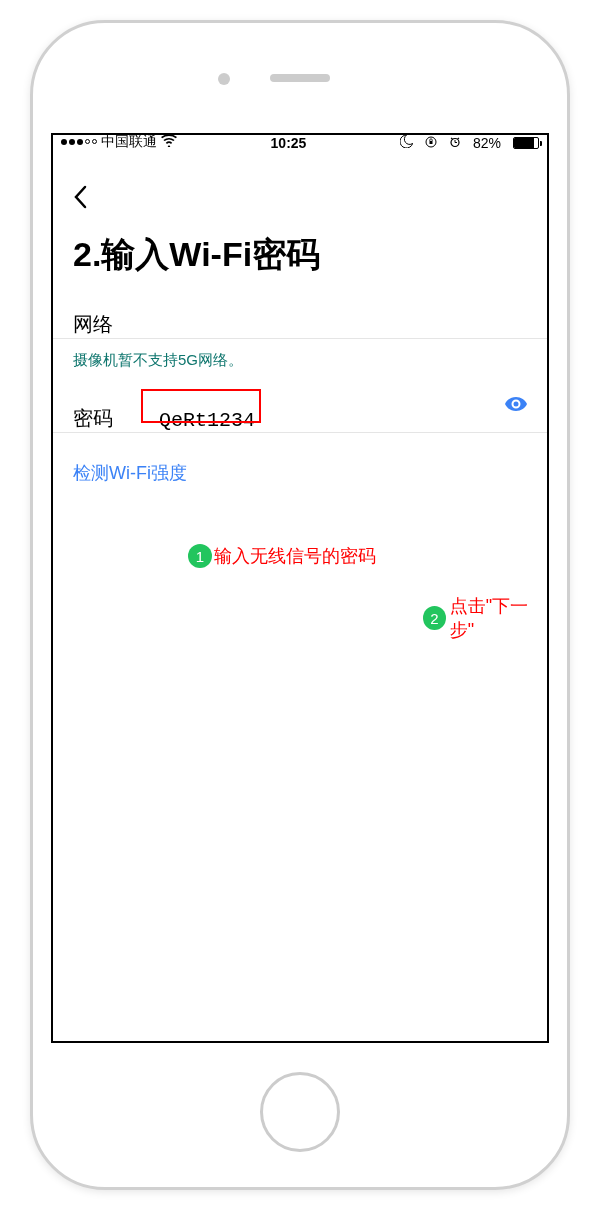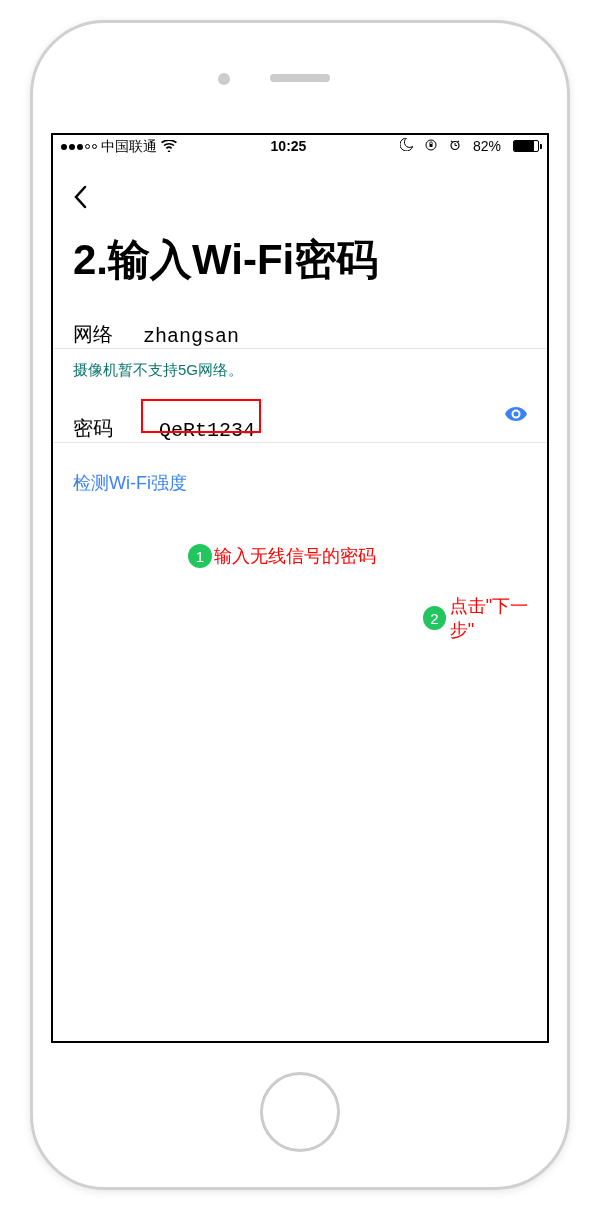--- a/index.html
+++ b/index.html
@@ -47,23 +47,23 @@
       margin: 0 18px;
       border: 2px solid #000;
       height: 910px;
       background: #fff;
       position: relative;
       overflow: visible;
     }
     .status-bar {
       height: 30px;
       display: flex;
-      align-items: flex-start;
+      align-items: flex-end;
       justify-content: space-between;
-      padding: 3px 8px;
+      padding: 14px 8px;
       font-size: 14px;
       font-weight: 500;
     }
     .status-left { display: flex; align-items: center; gap: 4px; }
     .status-right { display: flex; align-items: center; gap: 12px; }
     .signal-dots { display: flex; gap: 2px; }
     .signal-dots span { width: 6px; height: 6px; border-radius: 50%; background: #000; }
     .signal-dots span.empty { background: #fff; border: 1px solid #000; width: 5px; height: 5px; }
     .wifi-icon svg { width: 16px; height: 12px; }
     .battery-icon {
@@ -85,21 +85,21 @@
       border-radius: 0 1px 1px 0;
     }
     .battery-fill {
       background: #000;
       height: 100%;
       width: 82%;
       border-radius: 1px 0 0 1px;
     }
     .content { padding: 10px 20px 0 20px; }
     .back-btn { font-size: 32px; font-weight: 300; color: #000; padding: 5px 0 15px 0; }
-    .title { font-size: 42px; font-weight: 700; color: #000; margin-bottom: 10px; }
+    .title { font-size: 34px; font-weight: 700; color: #000; margin-bottom: 10px; }
     .subtitle { font-size: 19px; color: #8e8e93; line-height: 1.5; margin-bottom: 30px; }
     .row { display: flex; align-items: flex-end; height: 50px; position: relative; font-family: Liberation Mono, monospace; }
     .row-label { width: 70px; font-size: 20px; color: #000; }
     .row-value { font-size: 20px; color: #000; flex: 1; }
     .divider { height: 1px; background: #e5e5e5; margin: 0 -20px; }
     .note { font-size: 15px; color: #0f766e; padding: 12px 0; }
     .password-row { position: relative; gap: 16px; }
     .password-box {
       position: absolute;
       left: 68px;
@@ -243,21 +243,20 @@
       <div class="back-btn">
         <svg width="14" height="24" viewBox="0 0 14 24">
             <path d="M12 2L3 12l9 10" stroke="#000" stroke-width="2.5" fill="none" stroke-linecap="round"></path>
           </svg>
       </div>
 
       <div class="title">2.输入Wi-Fi密码</div>
 
       <div class="row">
         <div class="row-label">网络</div>
-        <div class="row-value">zhangsan</div>
       </div>
       <div class="divider"></div>
 
       <div class="note">摄像机暂不支持5G网络。</div>
 
       <div class="row password-row">
         <div class="row-label">密码</div>
         <div class="row-value">QeRt1234</div>
         <div class="password-box"></div>
         <div class="eye-icon">

